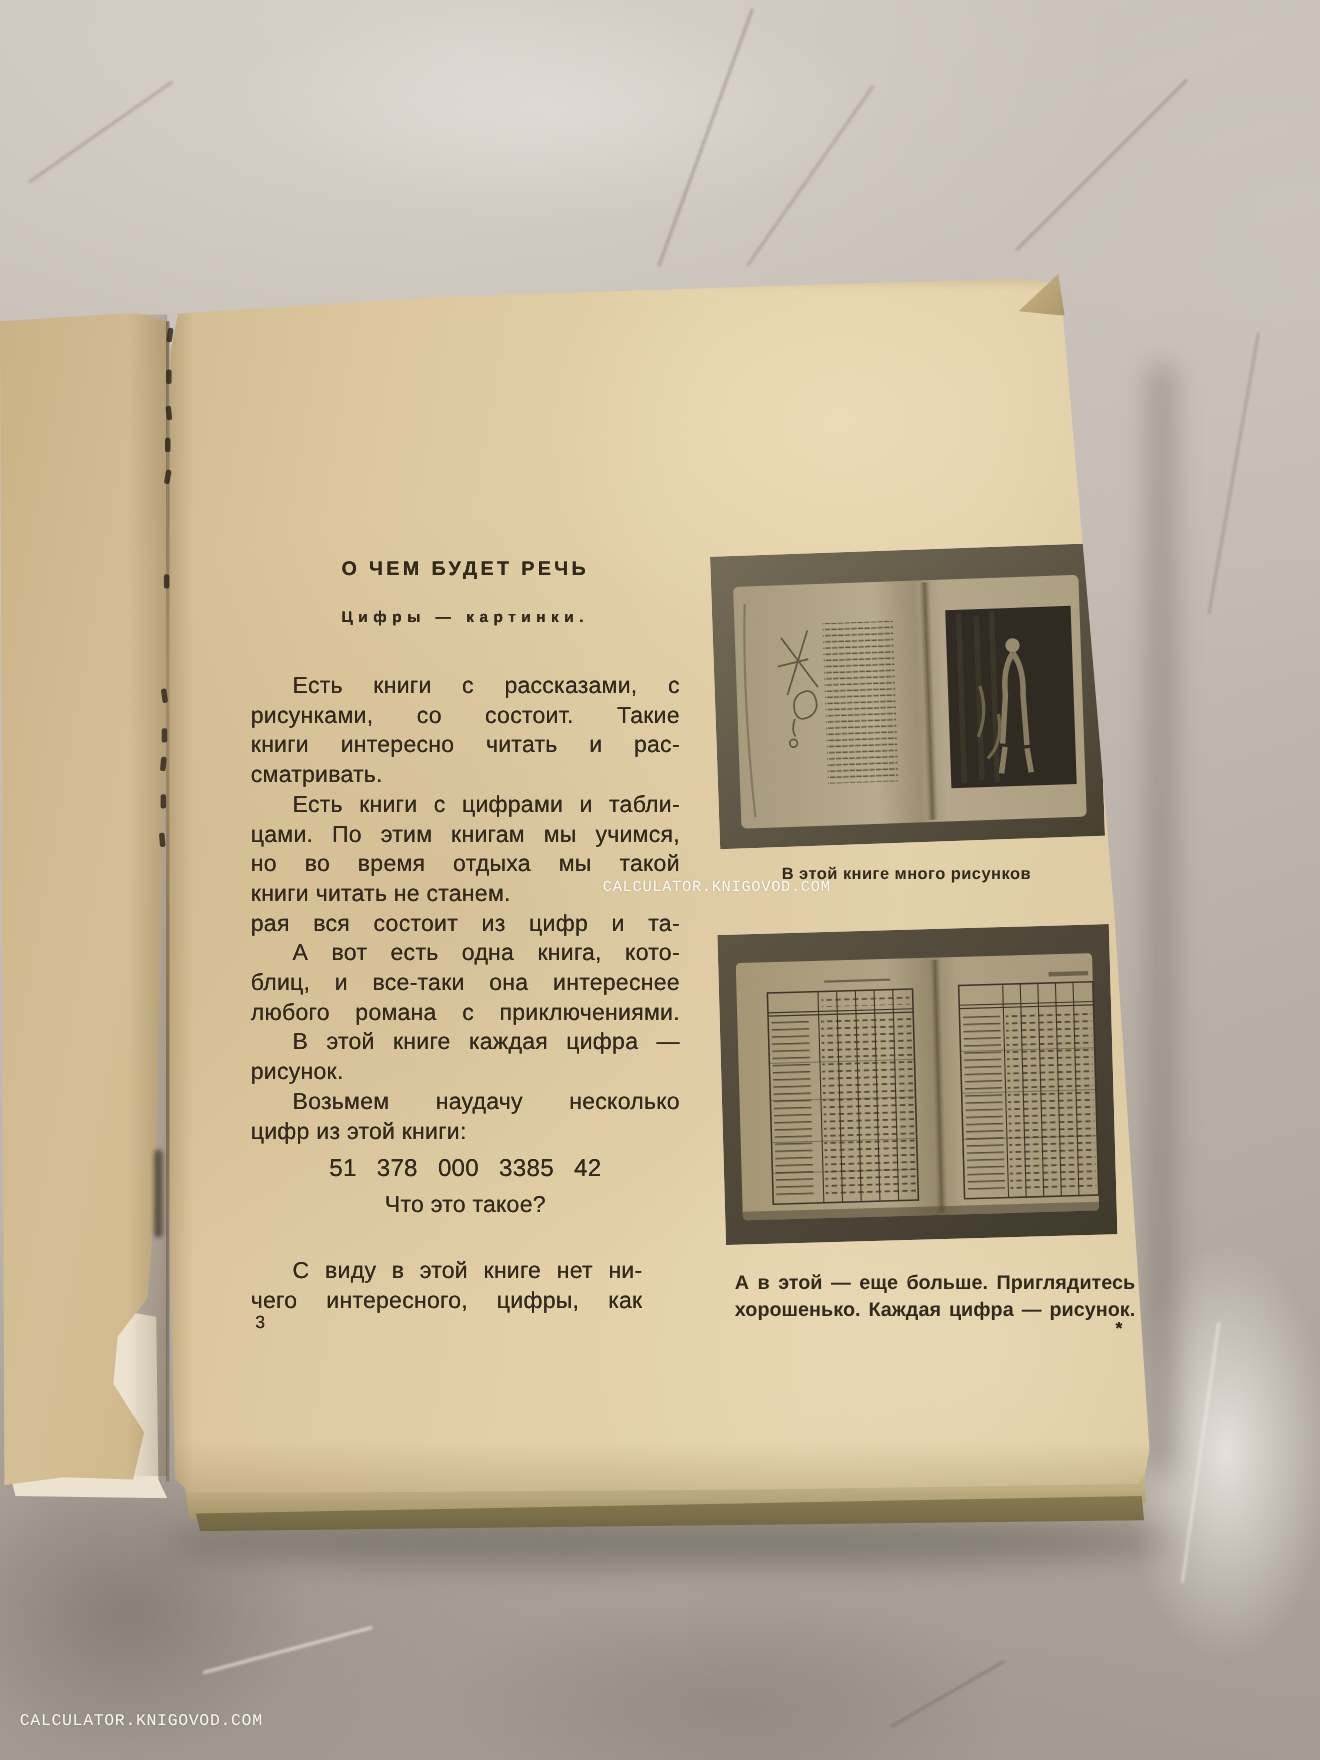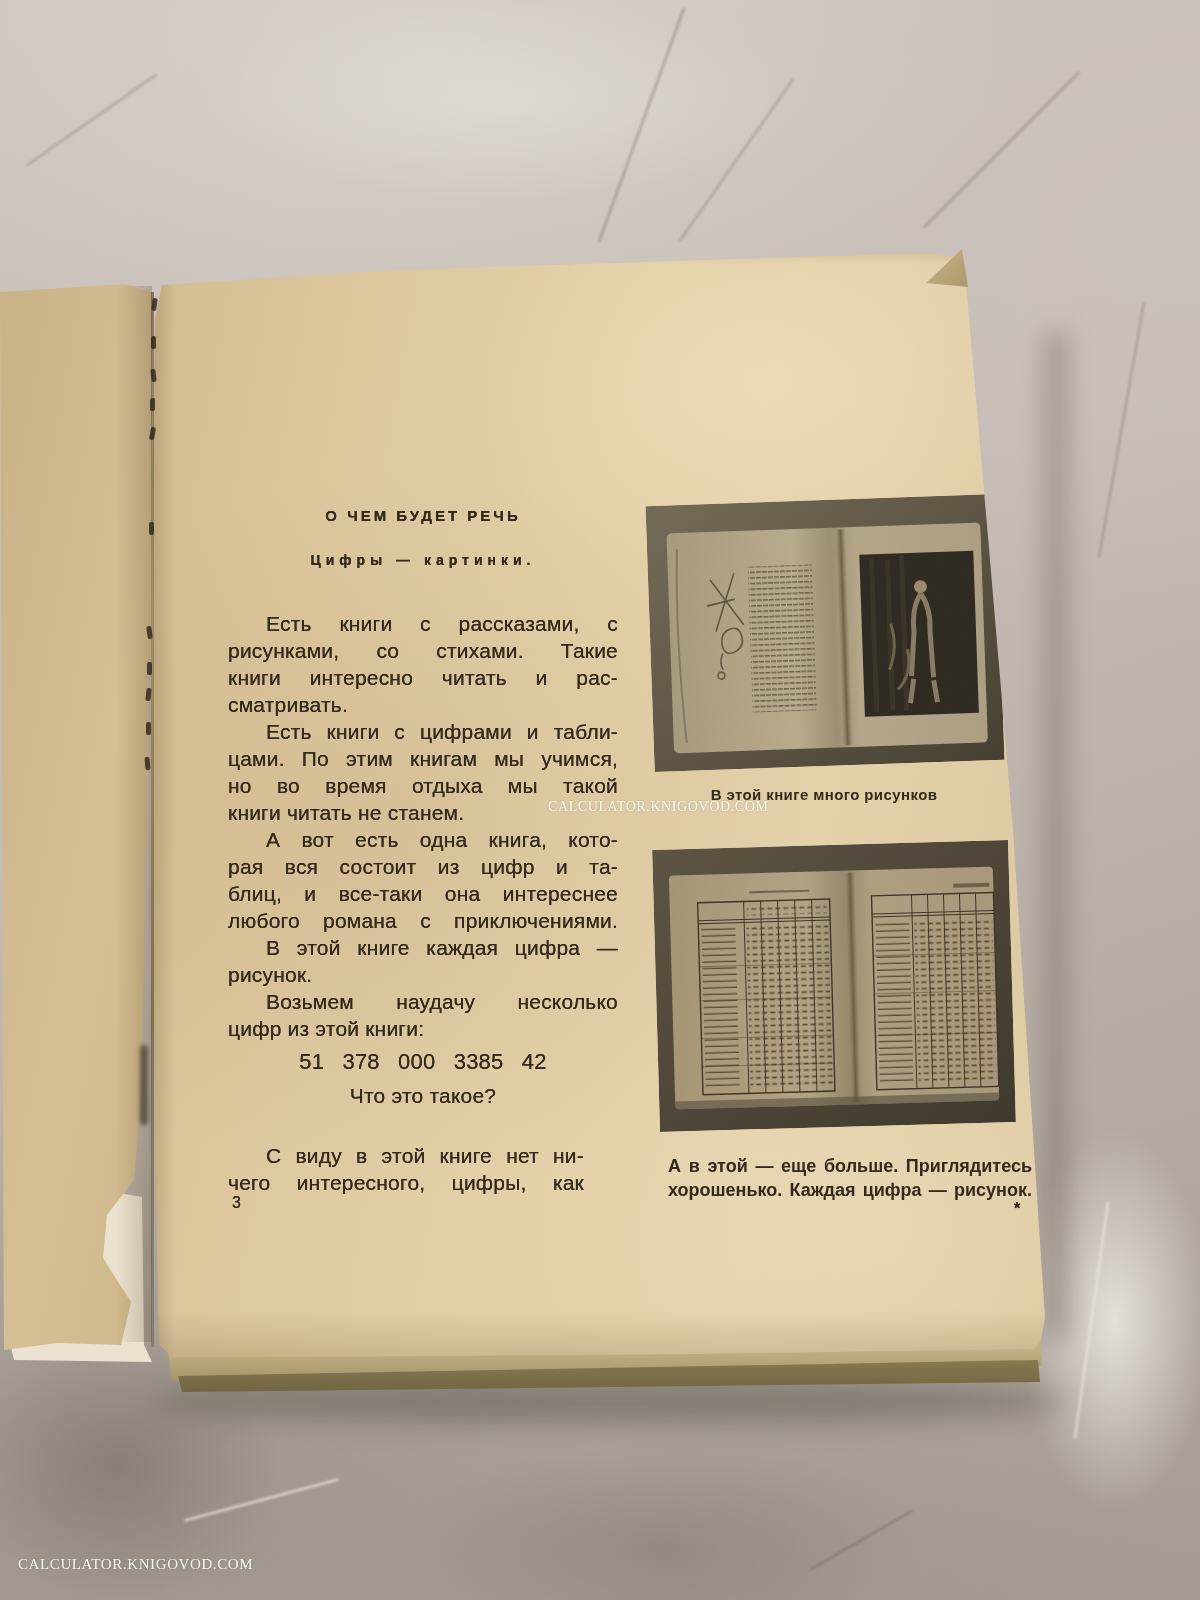--- a/index.html
+++ b/index.html
@@ -22,36 +22,36 @@
     clip-path:polygon(14px 37px,252px 22px,552px 12px,780px 5px,808px 9px,817px 24px,842px 312px,865px 582px,897px 1070px,893px 1092px,886px 1101px,552px 1106px,152px 1109px,24px 1109px,11px 1096px,4px 752px,2px 352px,7px 72px);
     background:
       radial-gradient(420px 300px at 68% 12%, rgba(255,246,216,.28), rgba(255,246,216,0) 70%),
       radial-gradient(520px 420px at 82% 88%, rgba(248,238,208,.30), rgba(248,238,208,0) 70%),
       radial-gradient(600px 520px at 28% 52%, rgba(118,90,50,.10), rgba(118,90,50,0) 70%),
       linear-gradient(100deg,#d2bc91 0%,#dcc79d 18%,#e3d0a7 46%,#e3d1aa 70%,#dbc89f 100%);
     filter:drop-shadow(3px 5px 9px rgba(80,72,58,.45));}
   
   .ptxt{position:absolute;color:#33291c;text-shadow:0 0 .4px currentColor;}
   #page-heading{left:80px;top:259px;width:390px;text-align:center;
-    font-size:15px;font-weight:700;letter-spacing:3px;}
+    font-size:18px;font-weight:700;letter-spacing:3px;}
   #page-subheading{left:80px;top:304px;width:390px;text-align:center;
     font-size:14px;font-weight:700;letter-spacing:5px;}
   #text-col{left:80px;top:362px;width:390px;font-size:21px;line-height:27px;letter-spacing:.2px;}
   .ln{height:27px;text-align:justify;text-align-last:justify;}
   .ln.left{text-align:left;text-align-last:left;}
   .ln.ind{text-indent:38px;}
   .ln.narrow{width:356px;}
   .ln.cen{text-align:center;text-align-last:center;}
   
   .caption{position:absolute;color:#33291c;font-weight:700;}
   #caption-top{left:500px;top:538px;width:352px;text-align:center;font-size:15px;letter-spacing:.4px;}
   #caption-bottom{left:520px;top:906px;width:364px;font-size:18px;line-height:24px;
     text-align:justify;text-align-last:justify;}
   
-  .wm{position:absolute;color:#ffffff;font-family:Liberation Serif, serif;
+  .wm{position:absolute;color:#ffffff;font-family:Liberation Mono, monospace;
     font-size:14px;letter-spacing:.6px;opacity:.92;text-shadow:0 0 2px rgba(40,35,30,.25);}
   .stitch{position:absolute;width:5px;height:13px;background:#2b2416;border-radius:2px;opacity:.8;}
 </style>
 </head>
 <body>
 
 <div id="stage">
 
   <div class="patch" style="left:200px;top:0;width:600px;height:200px;background:radial-gradient(closest-side,rgba(232,228,222,.5),rgba(232,228,222,0));"></div>
   <div class="patch" style="left:1020px;top:1130px;width:190px;height:380px;background:radial-gradient(closest-side,rgba(238,234,229,.85),rgba(238,234,229,0));"></div>
@@ -80,29 +80,29 @@
   <div id="main-page" class="abs">
     <div class="abs" style="left:0;top:30px;width:28px;height:1080px;background:linear-gradient(to right,rgba(110,85,50,.3),rgba(110,85,50,0));"></div>
     <div class="abs" style="left:0;top:0;width:902px;height:16px;background:linear-gradient(to bottom,rgba(120,95,55,.22),rgba(120,95,55,0));"></div>
     <div class="abs" style="left:0;top:1062px;width:902px;height:48px;background:linear-gradient(to bottom,rgba(125,100,60,0),rgba(125,100,60,.24));"></div>
 
     <div class="ptxt" id="page-heading">О ЧЕМ БУДЕТ РЕЧЬ</div>
     <div class="ptxt" id="page-subheading">Цифры — картинки.</div>
 
     <div class="ptxt" id="text-col">
       <div class="ln ind">Есть книги с рассказами, с</div>
-      <div class="ln">рисунками, со стихами. Такие</div>
+      <div class="ln">рисунками, со состоит. Такие</div>
       <div class="ln">книги интересно читать и рас-</div>
       <div class="ln left">сматривать.</div>
       <div class="ln ind">Есть книги с цифрами и табли-</div>
       <div class="ln">цами. По этим книгам мы учимся,</div>
       <div class="ln">но во время отдыха мы такой</div>
       <div class="ln left">книги читать не станем.</div>
+      <div class="ln">рая вся состоит из цифр и та-</div>
       <div class="ln ind">А вот есть одна книга, кото-</div>
-      <div class="ln">рая вся состоит из цифр и та-</div>
       <div class="ln">блиц, и все-таки она интереснее</div>
       <div class="ln">любого романа с приключениями.</div>
       <div class="ln ind">В этой книге каждая цифра —</div>
       <div class="ln left">рисунок.</div>
       <div class="ln ind">Возьмем наудачу несколько</div>
       <div class="ln left">цифр из этой книги:</div>
       <div class="ln cen" style="margin-top:6px;word-spacing:12px;font-size:22px;">51 378 000 3385 42</div>
       <div class="ln cen" style="margin-top:7px;">Что это такое?</div>
       <div class="ln ind narrow" style="margin-top:33px;">С виду в этой книге нет ни-</div>
       <div class="ln narrow">чего интересного, цифры, как</div>

